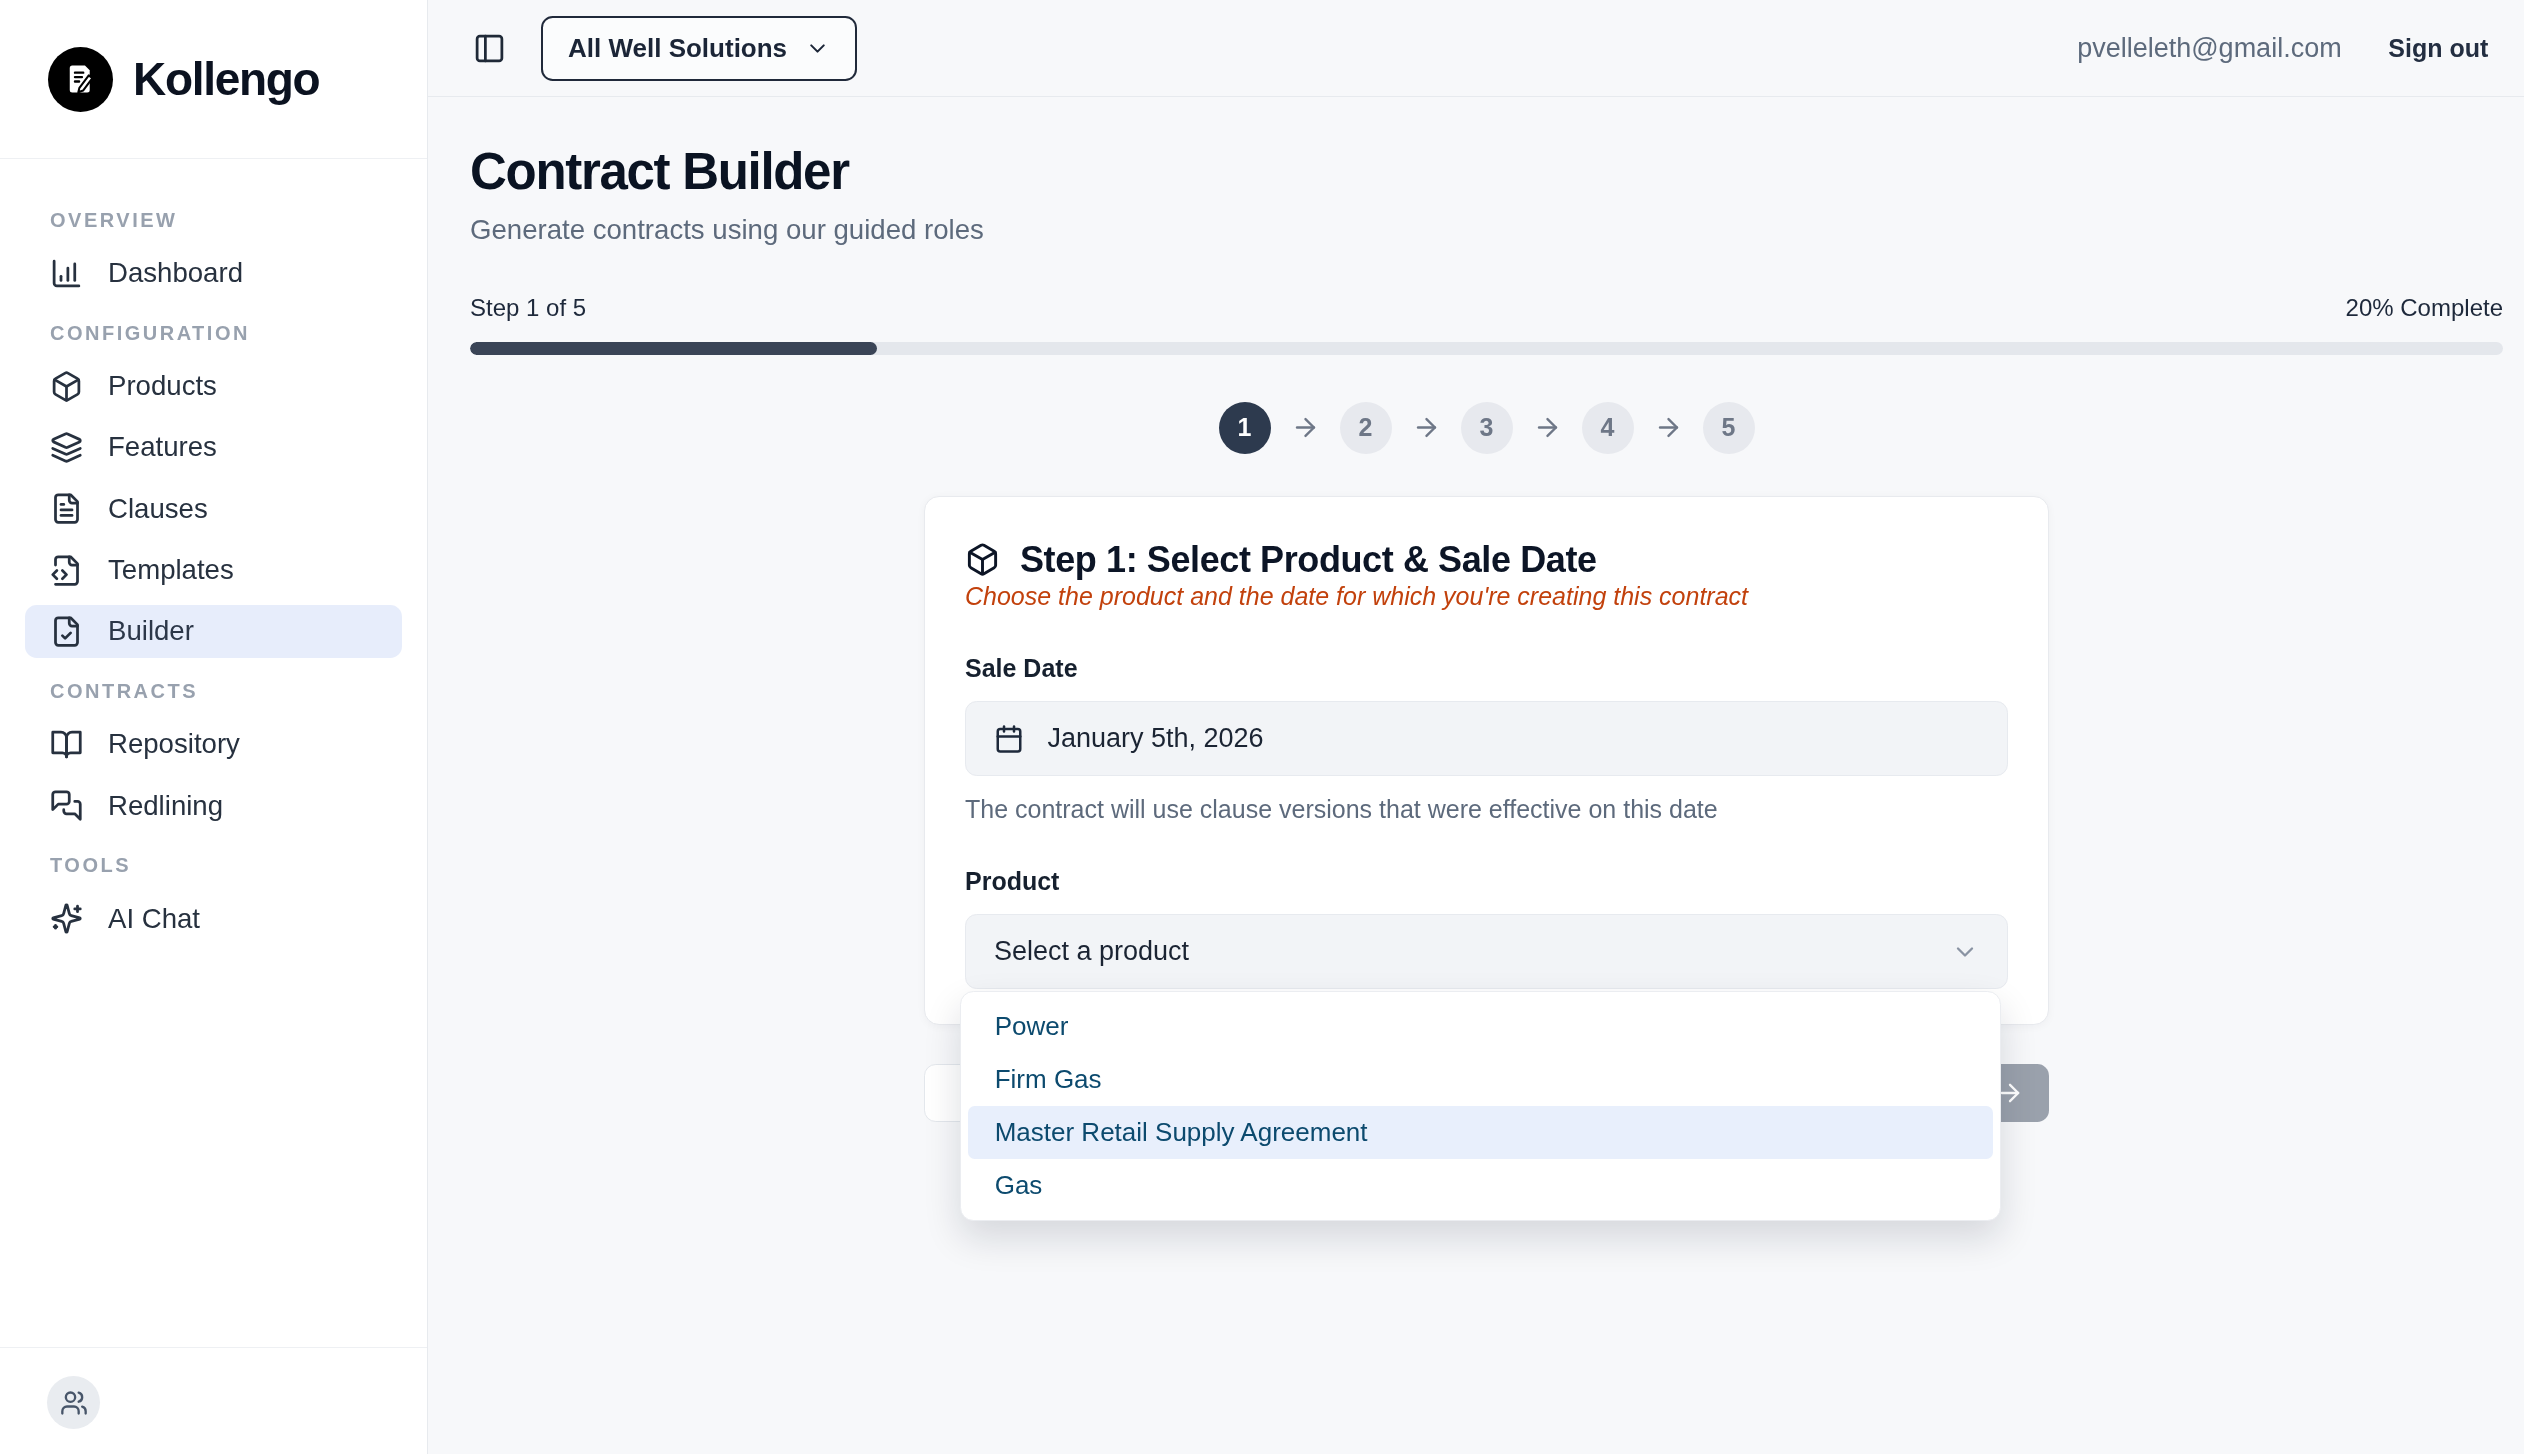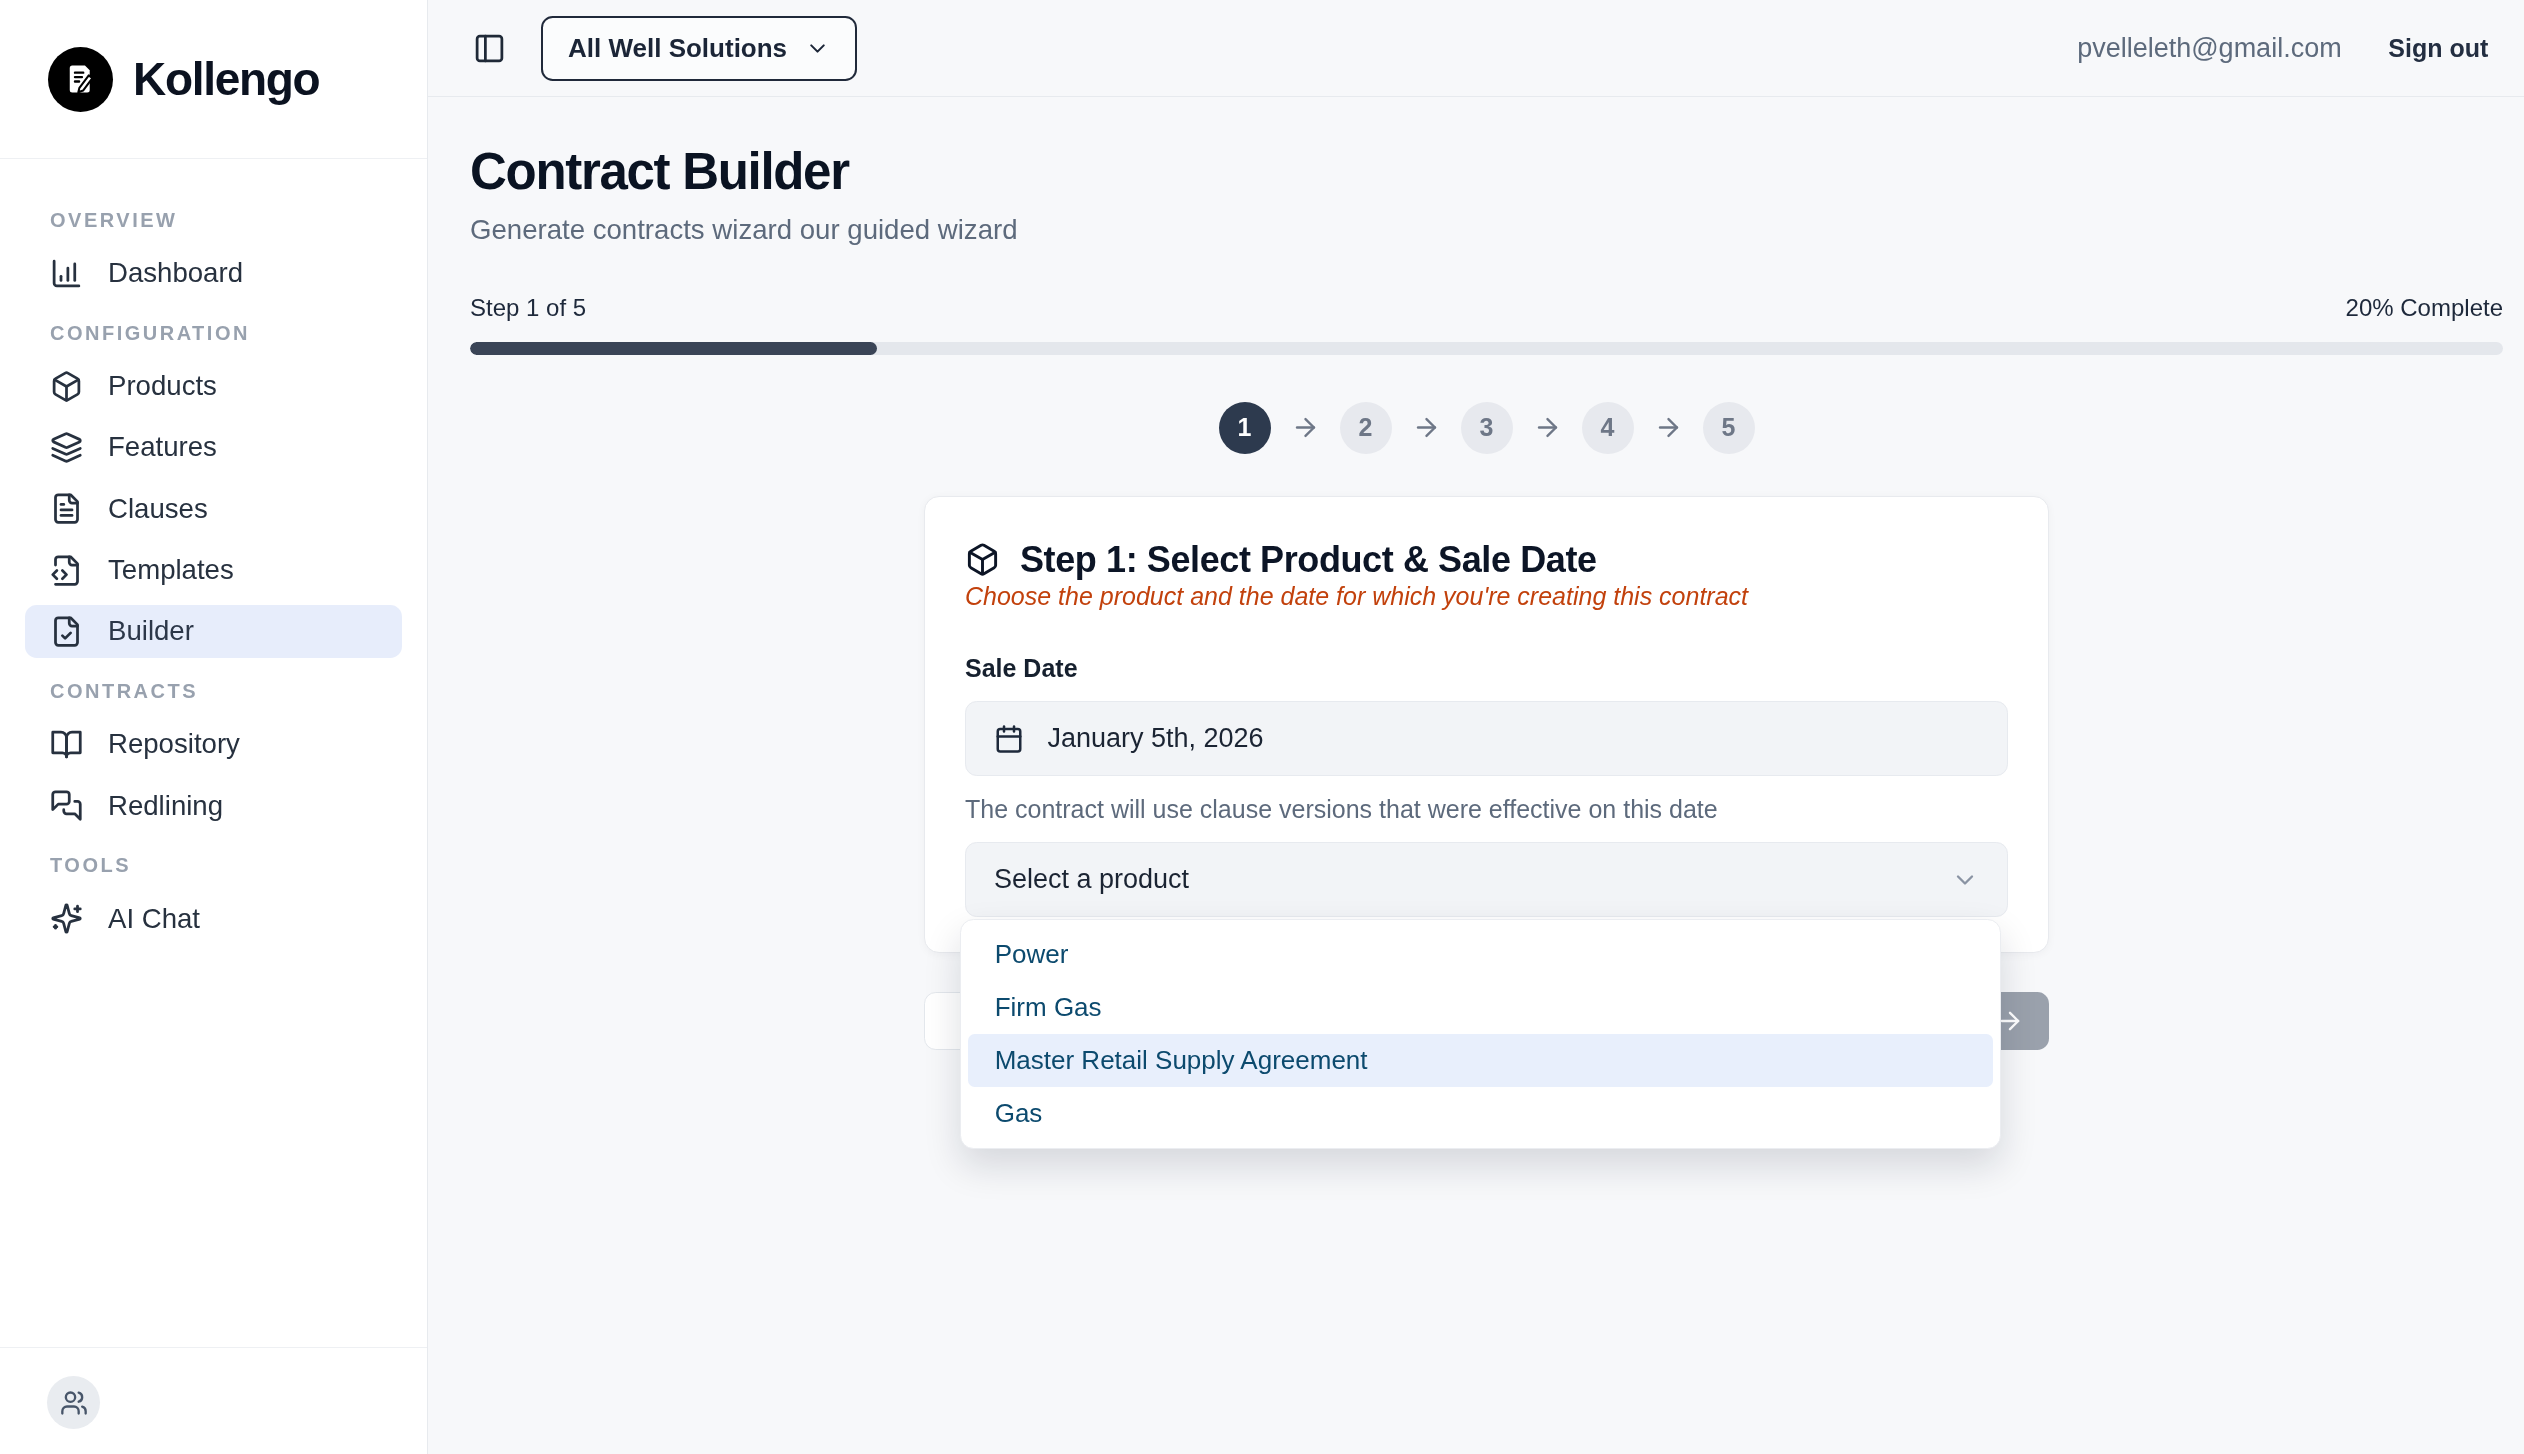--- a/index.html
+++ b/index.html
@@ -246,21 +246,21 @@
             </svg>
         </span>
       </button>
       <div class="top-spacer"></div>
       <span class="top-email">pvelleleth@gmail.com</span>
       <button class="signout-button">Sign out</button>
     </div>
 
     <div class="content">
       <h1 class="page-title">Contract Builder</h1>
-      <div class="page-subtitle">Generate contracts wizard our guided wizard</div>
+      <div class="page-subtitle">Generate contracts using our guided roles</div>
 
       <div class="progress-head">
         <span>Step 1 of 5</span>
         <span>20% Complete</span>
       </div>
       <div class="progress-track">
         <div class="progress-fill" style="width: 20%;"></div>
       </div>
 
       <div class="stepper">
@@ -315,20 +315,21 @@
                 <path d="M8 2v4"></path>
                 <path d="M16 2v4"></path>
                 <rect width="18" height="18" x="3" y="4" rx="2"></rect>
                 <path d="M3 10h18"></path>
               </svg>
           </span>
           <span class="field-text">January 5th, 2026</span>
         </div>
         <div class="field-helper">The contract will use clause versions that were effective on this date</div>
 
+        <div class="field-label">Product</div>
         <div class="select-wrap">
           <div class="select-trigger">
             <span class="field-text">Select a product</span>
             <span class="chev">
               <svg viewBox="0 0 24 24" fill="none" stroke-width="2" stroke-linecap="round" stroke-linejoin="round">
                   <path d="m6 9 6 6 6-6"></path>
                 </svg>
             </span>
           </div>
           <div class="dropdown">

